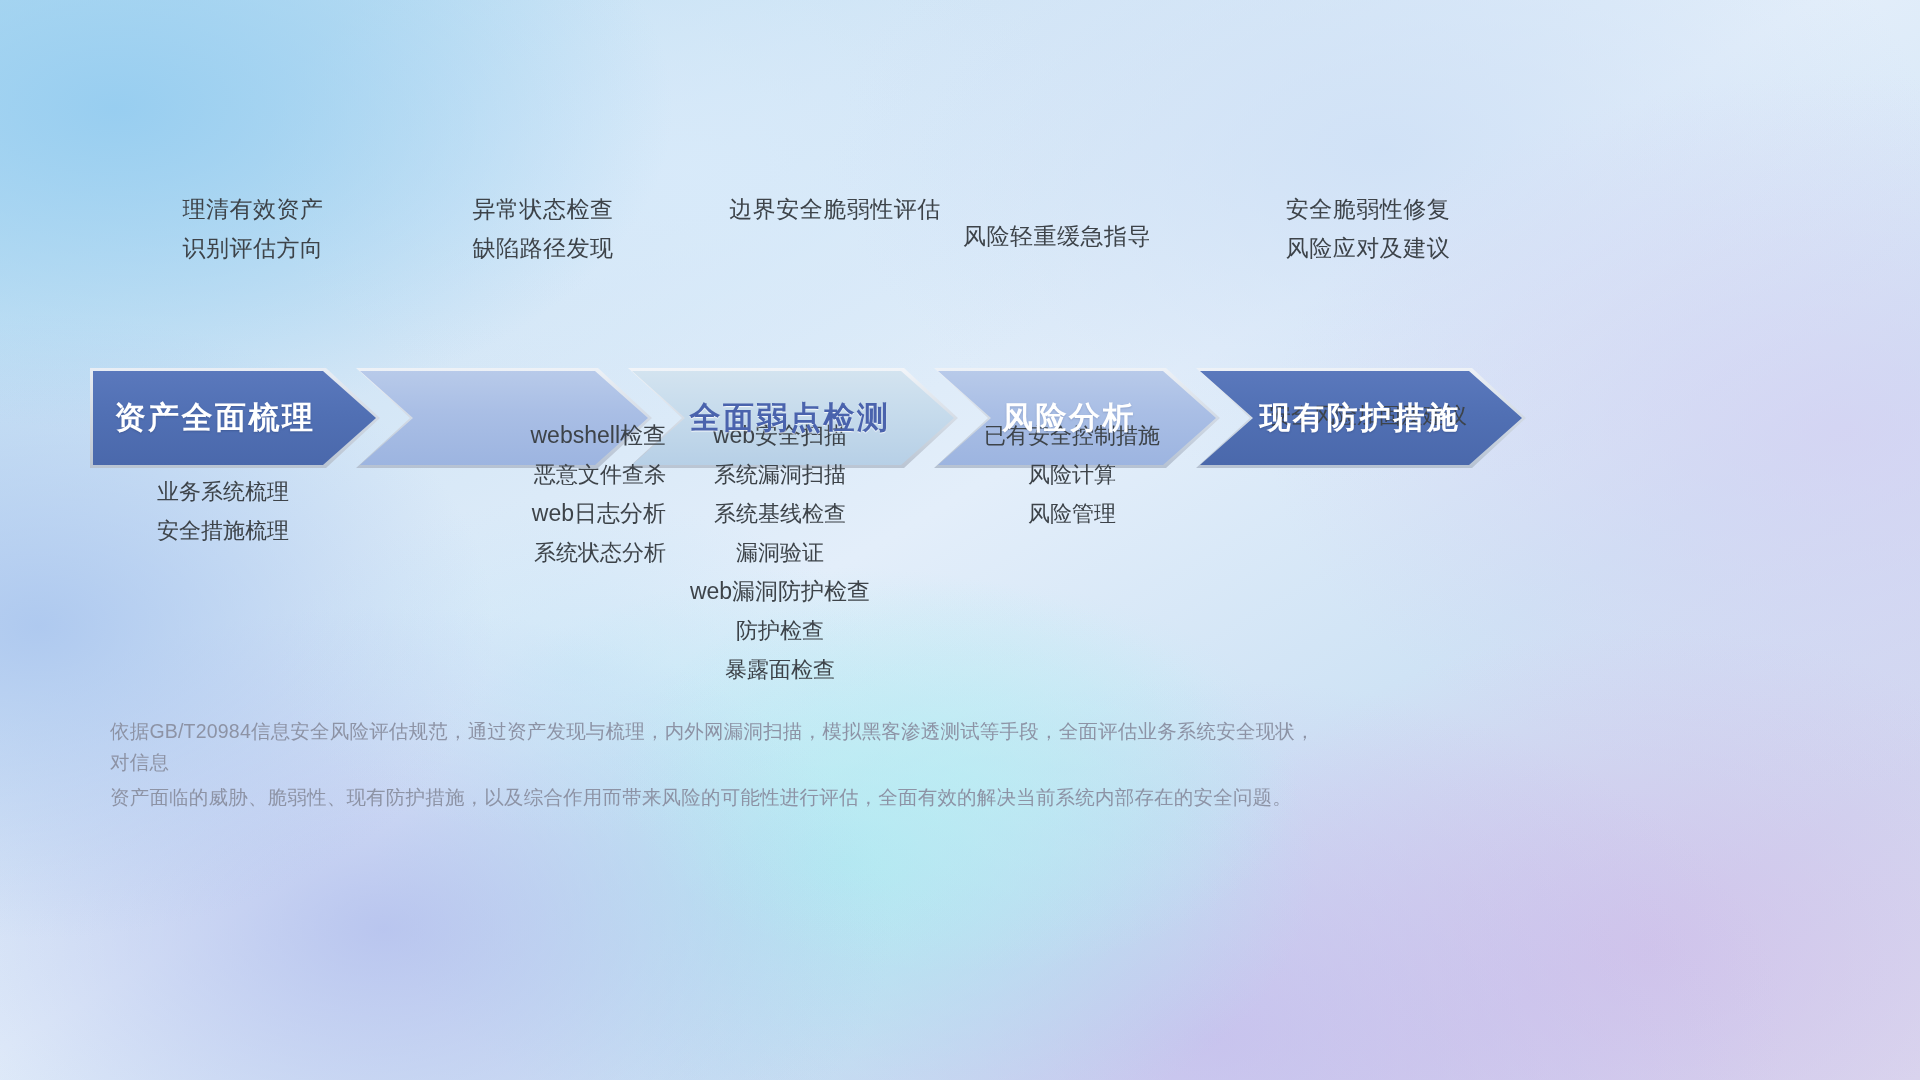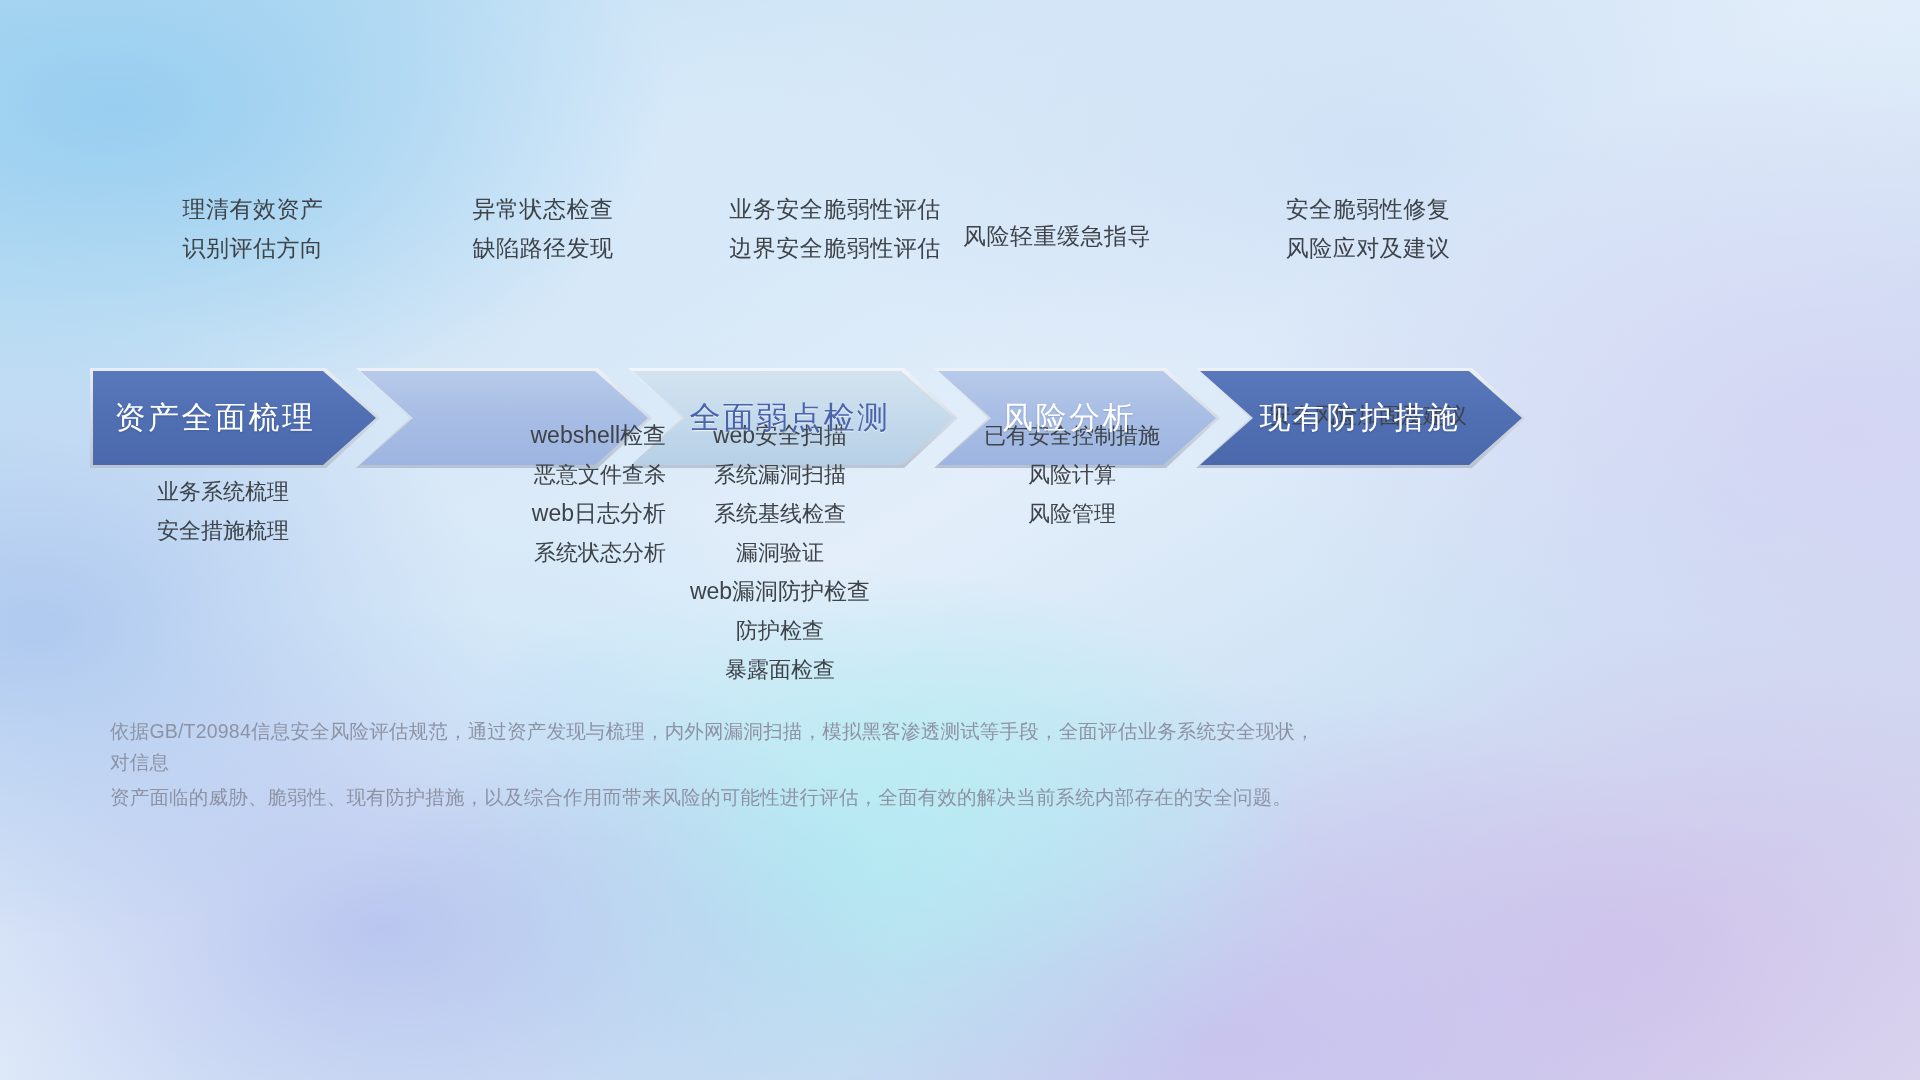--- a/index.html
+++ b/index.html
@@ -76,21 +76,21 @@
   .chev .chev-shape {
     position: absolute;
     inset: 0;
   }
   .chev .chev-label {
     position: relative;
     z-index: 3;
     width: 100%;
     text-align: center;
     font-size: 31px;
-    font-weight: normal;
+    font-weight: bold;
     letter-spacing: 2.5px;
     white-space: nowrap;
   }
   .chev.dark .chev-label  { color: #ffffff; text-shadow: 0 1px 2px rgba(40,60,110,0.35); }
   .chev.mid  .chev-label  { color: #ffffff; text-shadow: 0 1px 2px rgba(60,80,130,0.25); }
   .chev.pale .chev-label  { color: #4a63ad; text-shadow: 0 1px 1px rgba(255,255,255,0.85); }
 
   .chev-shape .face {
     position: absolute;
     inset: 0;
@@ -136,21 +136,20 @@
     <span class="cap-line">理清有效资产</span>
     <span class="cap-line">识别评估方向</span>
   </div>
 
   <div class="top-caption" style="left:348px; top:190px; width:390px;">
     <span class="cap-line">异常状态检查</span>
     <span class="cap-line">缺陷路径发现</span>
   </div>
 
   <div class="top-caption" style="left:626px; top:190px; width:418px;">
-    <span class="cap-line">业务安全脆弱性评估</span>
     <span class="cap-line">边界安全脆弱性评估</span>
   </div>
 
   <div class="top-caption" style="left:848px; top:217px; width:418px;">
     <span class="cap-line">风险轻重缓急指导</span>
   </div>
 
   <div class="top-caption" style="left:1168px; top:190px; width:400px;">
     <span class="cap-line">安全脆弱性修复</span>
     <span class="cap-line">风险应对及建议</span>

